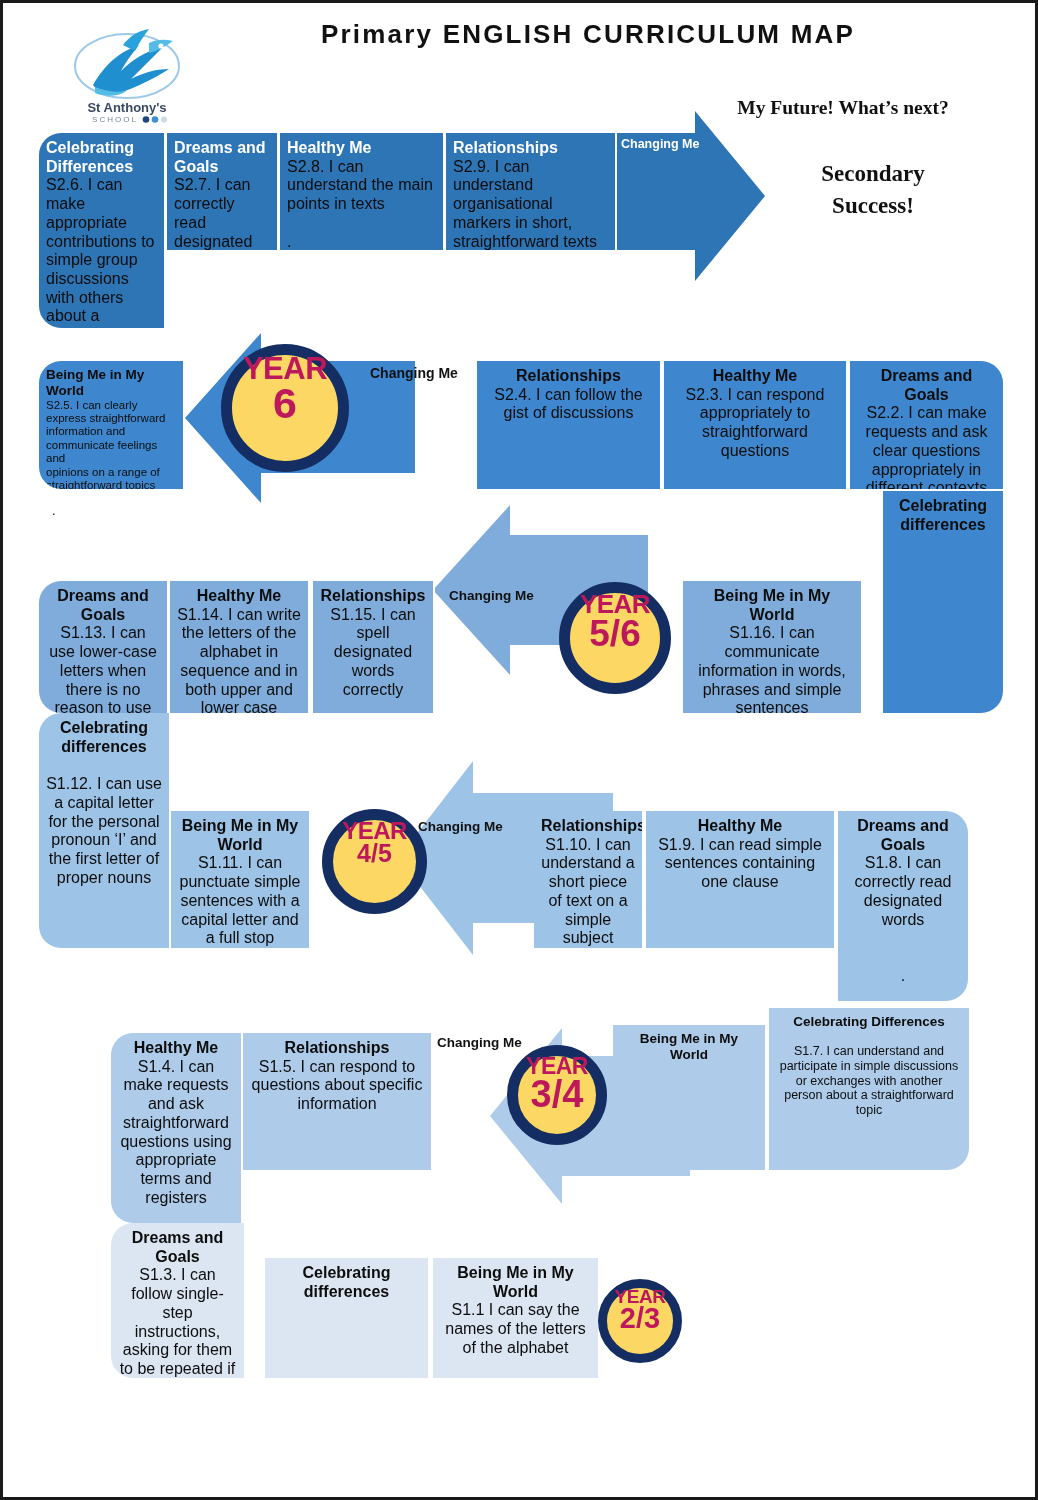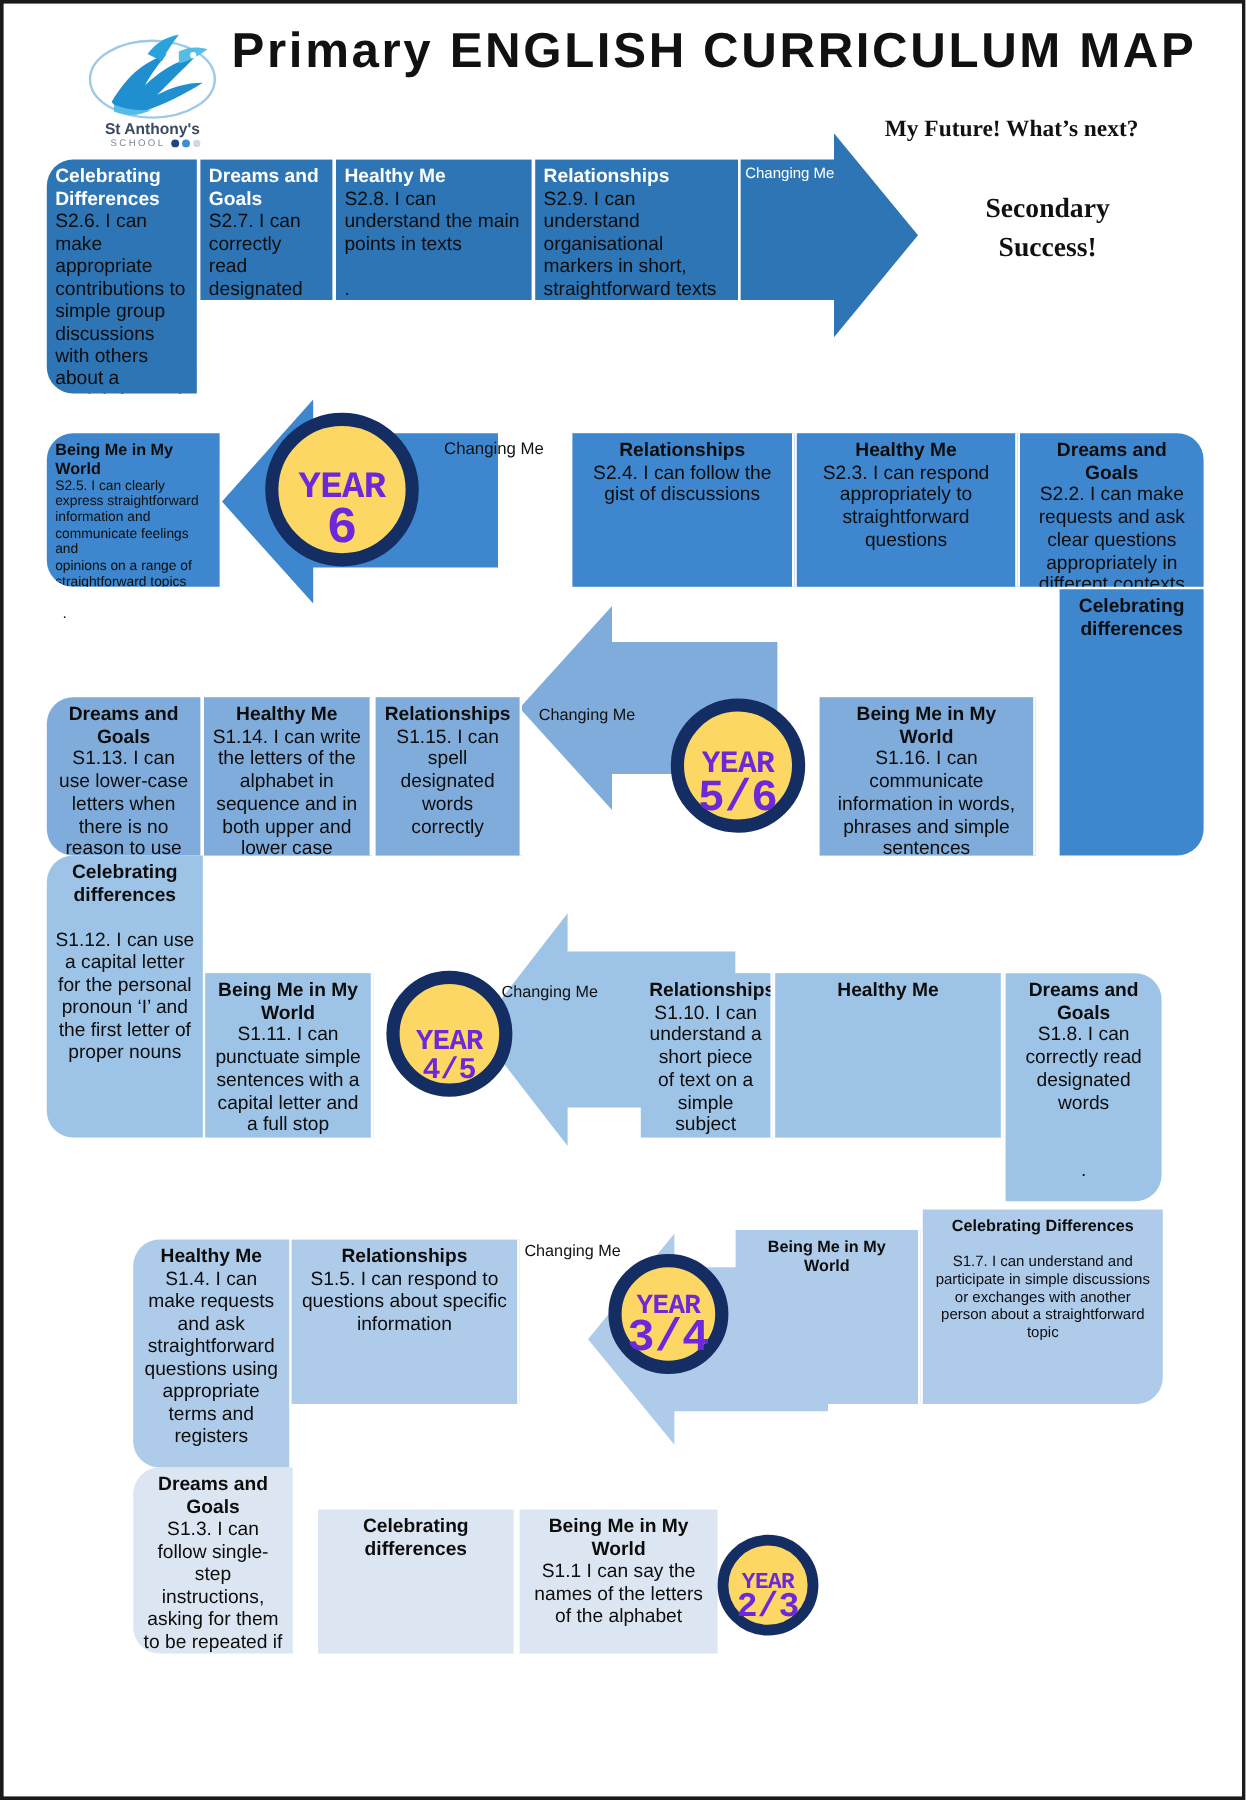--- a/index.html
+++ b/index.html
@@ -17,21 +17,21 @@
     width: 1038px; height: 1500px;
     border: 3px solid #1a1a1a;
     background: #ffffff;
   }
   
   #header { position: absolute; left: 0; top: 0; width: 1032px; height: 120px; }
   #logo { position: absolute; left: 62px; top: 18px; width: 125px; height: 105px; }
   #logo svg { display: block; }
   #title {
     position: absolute; left: 190px; top: 16px; width: 790px;
-    font-size: 41px; font-weight: bold; letter-spacing: 2.2px;
+    font-size: 26px; font-weight: bold; letter-spacing: 2.2px;
     color: #111111; text-align: center; white-space: nowrap;
     font-family: "Liberation Sans", sans-serif;
   }
 
   
   .card {
     position: absolute;
     padding: 6px 7px 4px 7px;
     line-height: 1.17;
     color: #111111;
@@ -64,31 +64,31 @@
   .arrow { position: absolute; }
   .arrow svg { display: block; }
 
   
   .badge {
     position: absolute;
     border-radius: 50%;
     background: #FCD764;
     border: 11px solid #142E63;
     display: flex; flex-direction: column;
-    align-items: center; justify-content: flex-end;
-    color: #6d28d9; font-weight: bold;
+    align-items: center; justify-content: flex-start;
+    color: #be185d; font-weight: bold;
     line-height: 0.92;
-    font-family: Liberation Mono, monospace;
+    font-family: Liberation Sans, sans-serif;
   }
   .badge .l1 { display: block; letter-spacing: -0.5px; }
   .badge .l2 { display: block; }
 
   
   .lbl {
-    position: absolute; font-weight: normal; color: #111111;
+    position: absolute; font-weight: bold; color: #111111;
   }
   .lbl.white { color: #ffffff; }
   .big {
     position: absolute; font-weight: bold; color: #111111; text-align: center; font-family: Liberation Serif, serif;
   }
   .dot { position: absolute; color: #111111; font-size: 13px; }
 </style>
 </head>
 <body>
 
@@ -244,20 +244,21 @@
 
   <div class="lbl" style="left:415px; top:816px; font-size:13.5px;">Changing Me</div>
 
   <div class="card t4 sep-r ctr" style="left:531px; top:808px; width:110px; height:137px;">
     <span class="hd">Relationships</span>
     <span class="bd" style="white-space:pre-line">S1.10. I can understand a short piece of text on a simple subject</span>
   </div>
 
   <div class="card t4 sep-r ctr" style="left:643px; top:808px; width:190px; height:137px;">
     <span class="hd">Healthy Me</span>
+    <span class="bd" style="white-space:pre-line">S1.9. I can read simple sentences containing one clause</span>
   </div>
 
   <div class="card t4 rtr rbr ctr" style="left:835px; top:808px; width:130px; height:190px;">
     <span class="hd">Dreams and Goals</span>
     <span class="bd" style="white-space:pre-line">S1.8. I can correctly read designated words
 
 
 .</span>
   </div>
 

